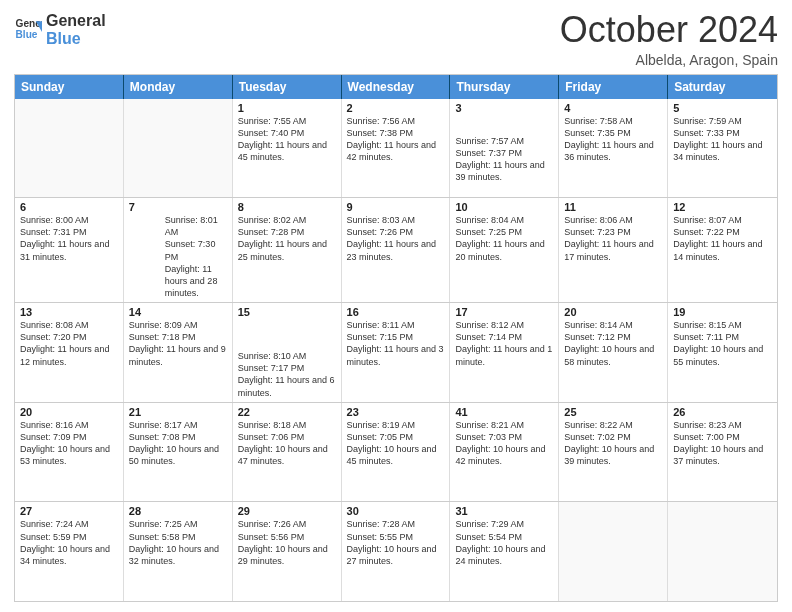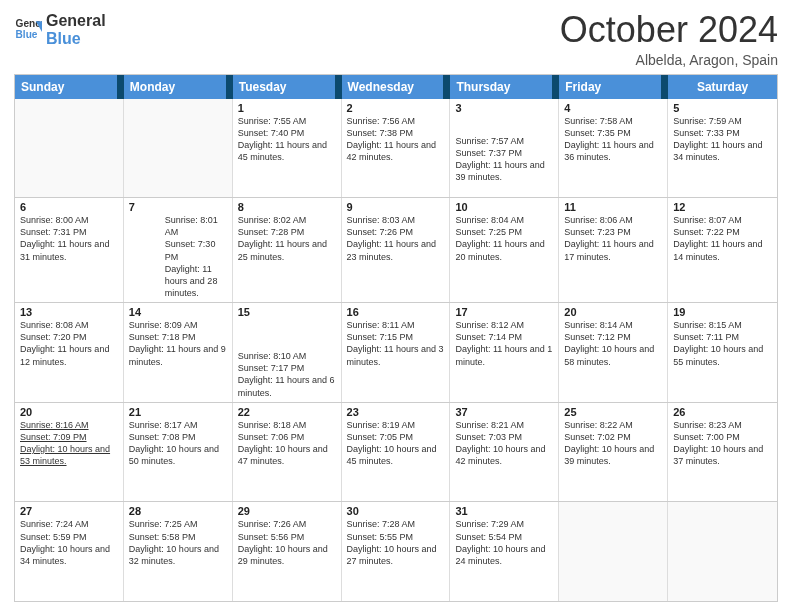--- a/index.html
+++ b/index.html
@@ -55,24 +55,24 @@
     .cal-header {
       display: grid;
       grid-template-columns: repeat(7, 1fr);
       background: #4a90d9;
     }
     .cal-header-cell {
       color: #fff;
       font-size: 12px;
       font-weight: bold;
       padding: 5px 6px;
-      border-right: 7px solid #0c4a6e;
+      border-right: 1px solid #0c4a6e;
       text-align: left;
     }
-    .cal-header-cell:last-child { border-right: none; text-align: center; }
+    .cal-header-cell:last-child { border-right: none; }
     .cal-body {
       flex: 1;
       display: flex;
       flex-direction: column;
     }
     .cal-row {
       display: grid;
       grid-template-columns: repeat(7, 1fr);
       flex: 1;
       border-top: 1px solid #ccc;
@@ -252,21 +252,21 @@
           <div class="cal-cell">
             <div class="day-number">19</div>
             <div class="cell-text" style="white-space: pre-line;">Sunrise: 8:15 AM
 Sunset: 7:11 PM
 Daylight: 10 hours and 55 minutes.</div>
           </div>
         </div>
         <div class="cal-row">
           <div class="cal-cell">
             <div class="day-number">20</div>
-            <div class="cell-text" style="white-space: pre-line; text-decoration: underline;">Sunrise: 8:16 AM
+            <div class="cell-text" style="white-space: pre-line;">Sunrise: 8:16 AM
 Sunset: 7:09 PM
 Daylight: 10 hours and 53 minutes.</div>
           </div>
           <div class="cal-cell">
             <div class="day-number">21</div>
             <div class="cell-text" style="white-space: pre-line;">Sunrise: 8:17 AM
 Sunset: 7:08 PM
 Daylight: 10 hours and 50 minutes.</div>
           </div>
           <div class="cal-cell">
@@ -275,21 +275,21 @@
 Sunset: 7:06 PM
 Daylight: 10 hours and 47 minutes.</div>
           </div>
           <div class="cal-cell">
             <div class="day-number">23</div>
             <div class="cell-text" style="white-space: pre-line;">Sunrise: 8:19 AM
 Sunset: 7:05 PM
 Daylight: 10 hours and 45 minutes.</div>
           </div>
           <div class="cal-cell">
-            <div class="day-number">37</div>
+            <div class="day-number">41</div>
             <div class="cell-text" style="white-space: pre-line;">Sunrise: 8:21 AM
 Sunset: 7:03 PM
 Daylight: 10 hours and 42 minutes.</div>
           </div>
           <div class="cal-cell">
             <div class="day-number">25</div>
             <div class="cell-text" style="white-space: pre-line;">Sunrise: 8:22 AM
 Sunset: 7:02 PM
 Daylight: 10 hours and 39 minutes.</div>
           </div>

